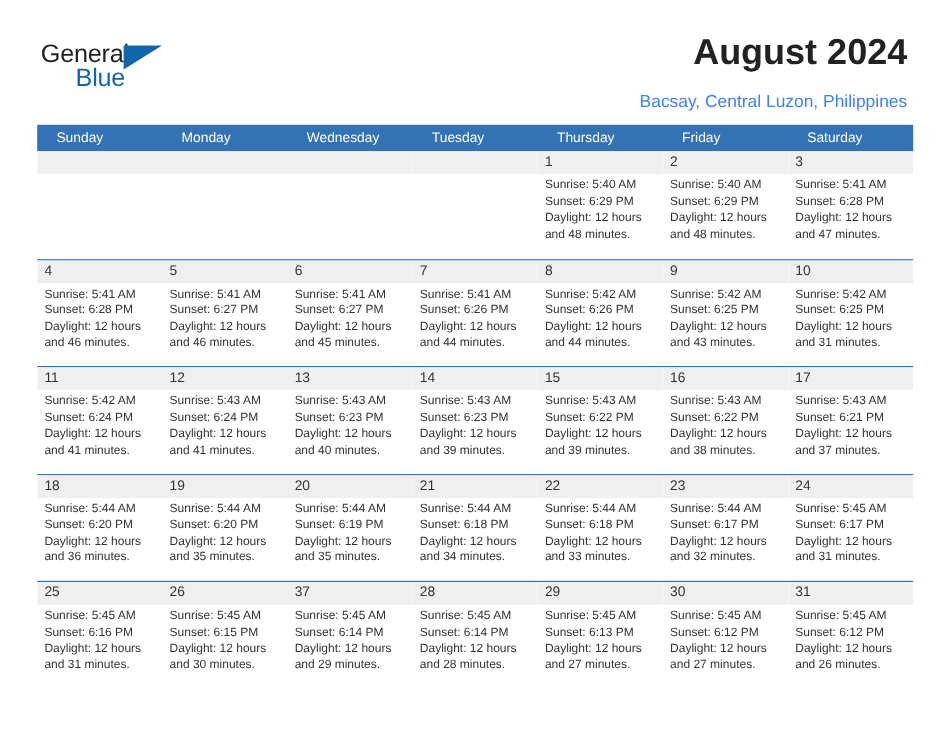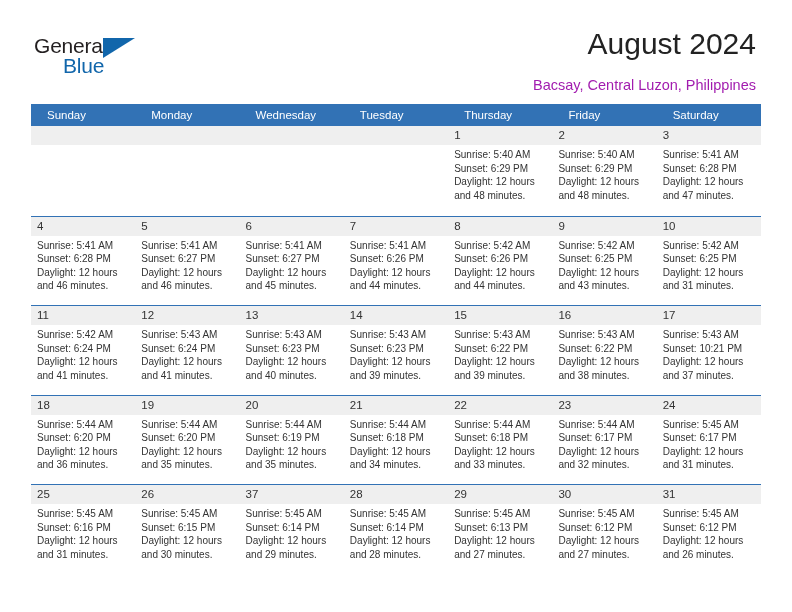--- a/index.html
+++ b/index.html
@@ -63,30 +63,30 @@
     color: #1166ab;
     font-family: "Liberation Sans", sans-serif;
   }
 
   .title {
     position: absolute;
     right: 36px;
     top: 29px;
     font-size: 30px;
     color: #222222;
-    font-weight: normal;
+    font-weight: bold;
     text-align: center;
     line-height: 1;
   }
   .subtitle {
     position: absolute;
     right: 36px;
     top: 78px;
     font-size: 14.5px;
-    color: #a21caf;
+    color: #3b82f6;
     text-align: right;
     line-height: 1;
   }
 
   
   .calendar {
     position: absolute;
     left: 31px;
     top: 104px;
     width: 730px;
@@ -329,21 +329,21 @@
               <div>Sunrise: 5:43 AM</div>
               <div>Sunset: 6:22 PM</div>
               <div>Daylight: 12 hours</div>
               <div>and 38 minutes.</div>
             </div>
           </div>
           <div class="day">
             <div class="daynum">17</div>
             <div class="info">
               <div>Sunrise: 5:43 AM</div>
-              <div>Sunset: 10:21 PM</div>
+              <div>Sunset: 6:21 PM</div>
               <div>Daylight: 12 hours</div>
               <div>and 37 minutes.</div>
             </div>
           </div>
         </div>
         <div class="week">
           <div class="day">
             <div class="daynum">18</div>
             <div class="info">
               <div>Sunrise: 5:44 AM</div>

